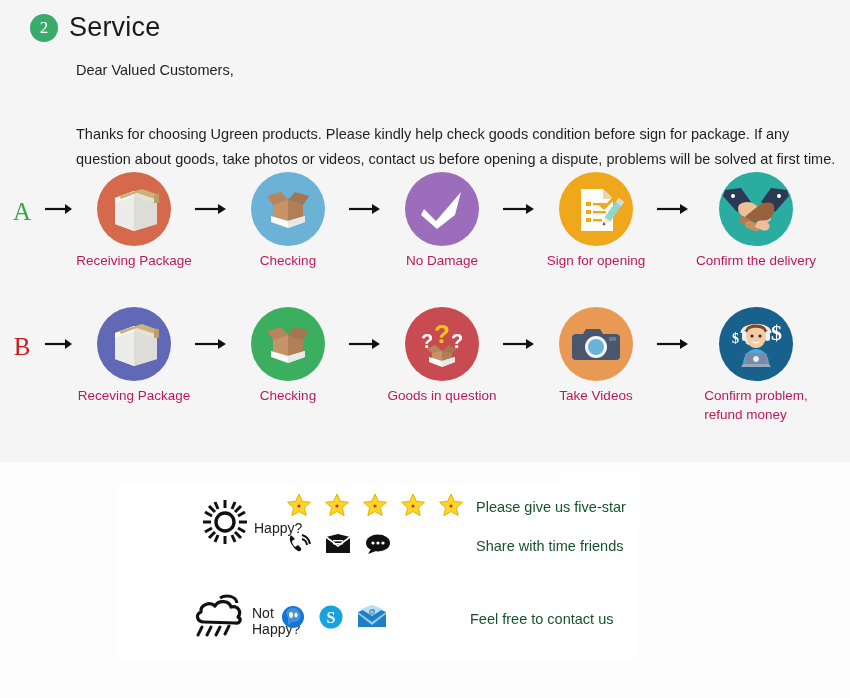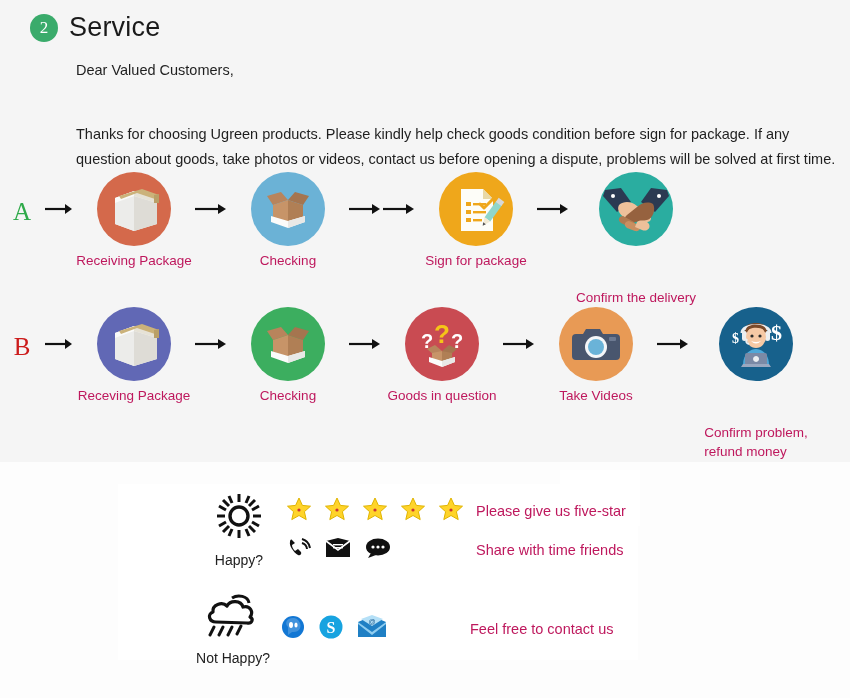--- a/index.html
+++ b/index.html
@@ -53,39 +53,39 @@
     padding-top: 26px; font-family: "Liberation Serif", serif;
   }
   .row-tag.tag-a { color: #2faa4a; }
   .row-tag.tag-b { color: #cc1b1b; }
 
   .arrow { width: 34px; padding-top: 30px; display: flex; justify-content: center; flex: 0 0 auto; }
   .arrow.tag-arrow { width: 30px; }
   .arrow svg { display: block; }
 
   .step { width: 120px; display: flex; flex-direction: column; align-items: center; flex: 0 0 auto; }
-  .step.wide { width: 132px; gap: 37px; }
+  .step.wide { width: 132px; }
   .circle { width: 74px; height: 74px; border-radius: 50%; position: relative; overflow: hidden; }
   .step-label {
     margin-top: 6px; font-size: 13.5px; color: #be185d; text-align: left;
     line-height: 1.38; white-space: pre-line;
   }
 
   
   .fb { position: absolute; display: flex; align-items: center; }
   .fb-happy   { left: 196px; top: 492px; }
   .fb-nothappy{ left: 190px; top: 592px; }
 
-  .mood { width: 86px; display: flex; flex-direction: column; align-items: center; }
+  .mood { width: 86px; display: flex; flex-direction: row; align-items: center; }
   .mood-label { margin-top: 4px; font-size: 14px; color: #222; }
 
   .fb-lines { display: flex; flex-direction: column; gap: 10px; margin-left: 4px; }
   .fb-line { display: flex; align-items: center; }
   .fb-icons { display: flex; align-items: center; gap: 12px; width: 190px; }
-  .fb-text { font-size: 14.5px; color: #be185d; white-space: nowrap; }
+  .fb-text { font-size: 14.5px; color: #14532d; white-space: nowrap; }
 
   svg { overflow: visible; }
 </style>
 </head>
 <body>
 
 <div id="root">
 
   <div class="top-panel"></div>
   <div class="bottom-panel"></div>
@@ -147,20 +147,28 @@
       <div class="step-label">Checking</div>
     </div>
 
     <div class="arrow">
       <svg width="34" height="14" viewBox="0 0 34 14">
           <path d="M1 7h24" stroke="#111" stroke-width="2.2"></path>
           <path d="M24 2l8 5-8 5z" fill="#111"></path>
         </svg>
     </div>
 
+    <div class="step">
+      <div class="circle" style="background:#9b6dba">
+        <svg width="74" height="74" viewBox="0 0 74 74">
+          <path d="M19,37 L31,49 L56,20 L50,43 L32,57 L16,43z" fill="#ffffff"></path>
+        </svg>
+      </div>
+      <div class="step-label">No Damage</div>
+    </div>
 
     <div class="arrow">
       <svg width="34" height="14" viewBox="0 0 34 14">
           <path d="M1 7h24" stroke="#111" stroke-width="2.2"></path>
           <path d="M24 2l8 5-8 5z" fill="#111"></path>
         </svg>
     </div>
 
     <div class="step">
       <div class="circle" style="background:#efa71b">
@@ -175,21 +183,21 @@
           <rect x="34" y="47" width="9" height="2.4" fill="#efa71b"></rect>
           <path d="M41,32 l4,4 l9,-9" stroke="#efa71b" stroke-width="3" fill="none" stroke-linecap="round" stroke-linejoin="round"></path>
           <g transform="rotate(36 50 46)">
             <rect x="46" y="28" width="7" height="20" fill="#8fd6cb"></rect>
             <rect x="46" y="24" width="7" height="5" fill="#d8d8d8"></rect>
             <polygon points="46,48 53,48 49.5,56" fill="#f2ead4"></polygon>
             <polygon points="47.8,53 51.2,53 49.5,56" fill="#555"></polygon>
           </g>
         </svg>
       </div>
-      <div class="step-label">Sign for package</div>
+      <div class="step-label">Sign for opening</div>
     </div>
 
     <div class="arrow">
       <svg width="34" height="14" viewBox="0 0 34 14">
           <path d="M1 7h24" stroke="#111" stroke-width="2.2"></path>
           <path d="M24 2l8 5-8 5z" fill="#111"></path>
         </svg>
     </div>
 
     <div class="step wide">

